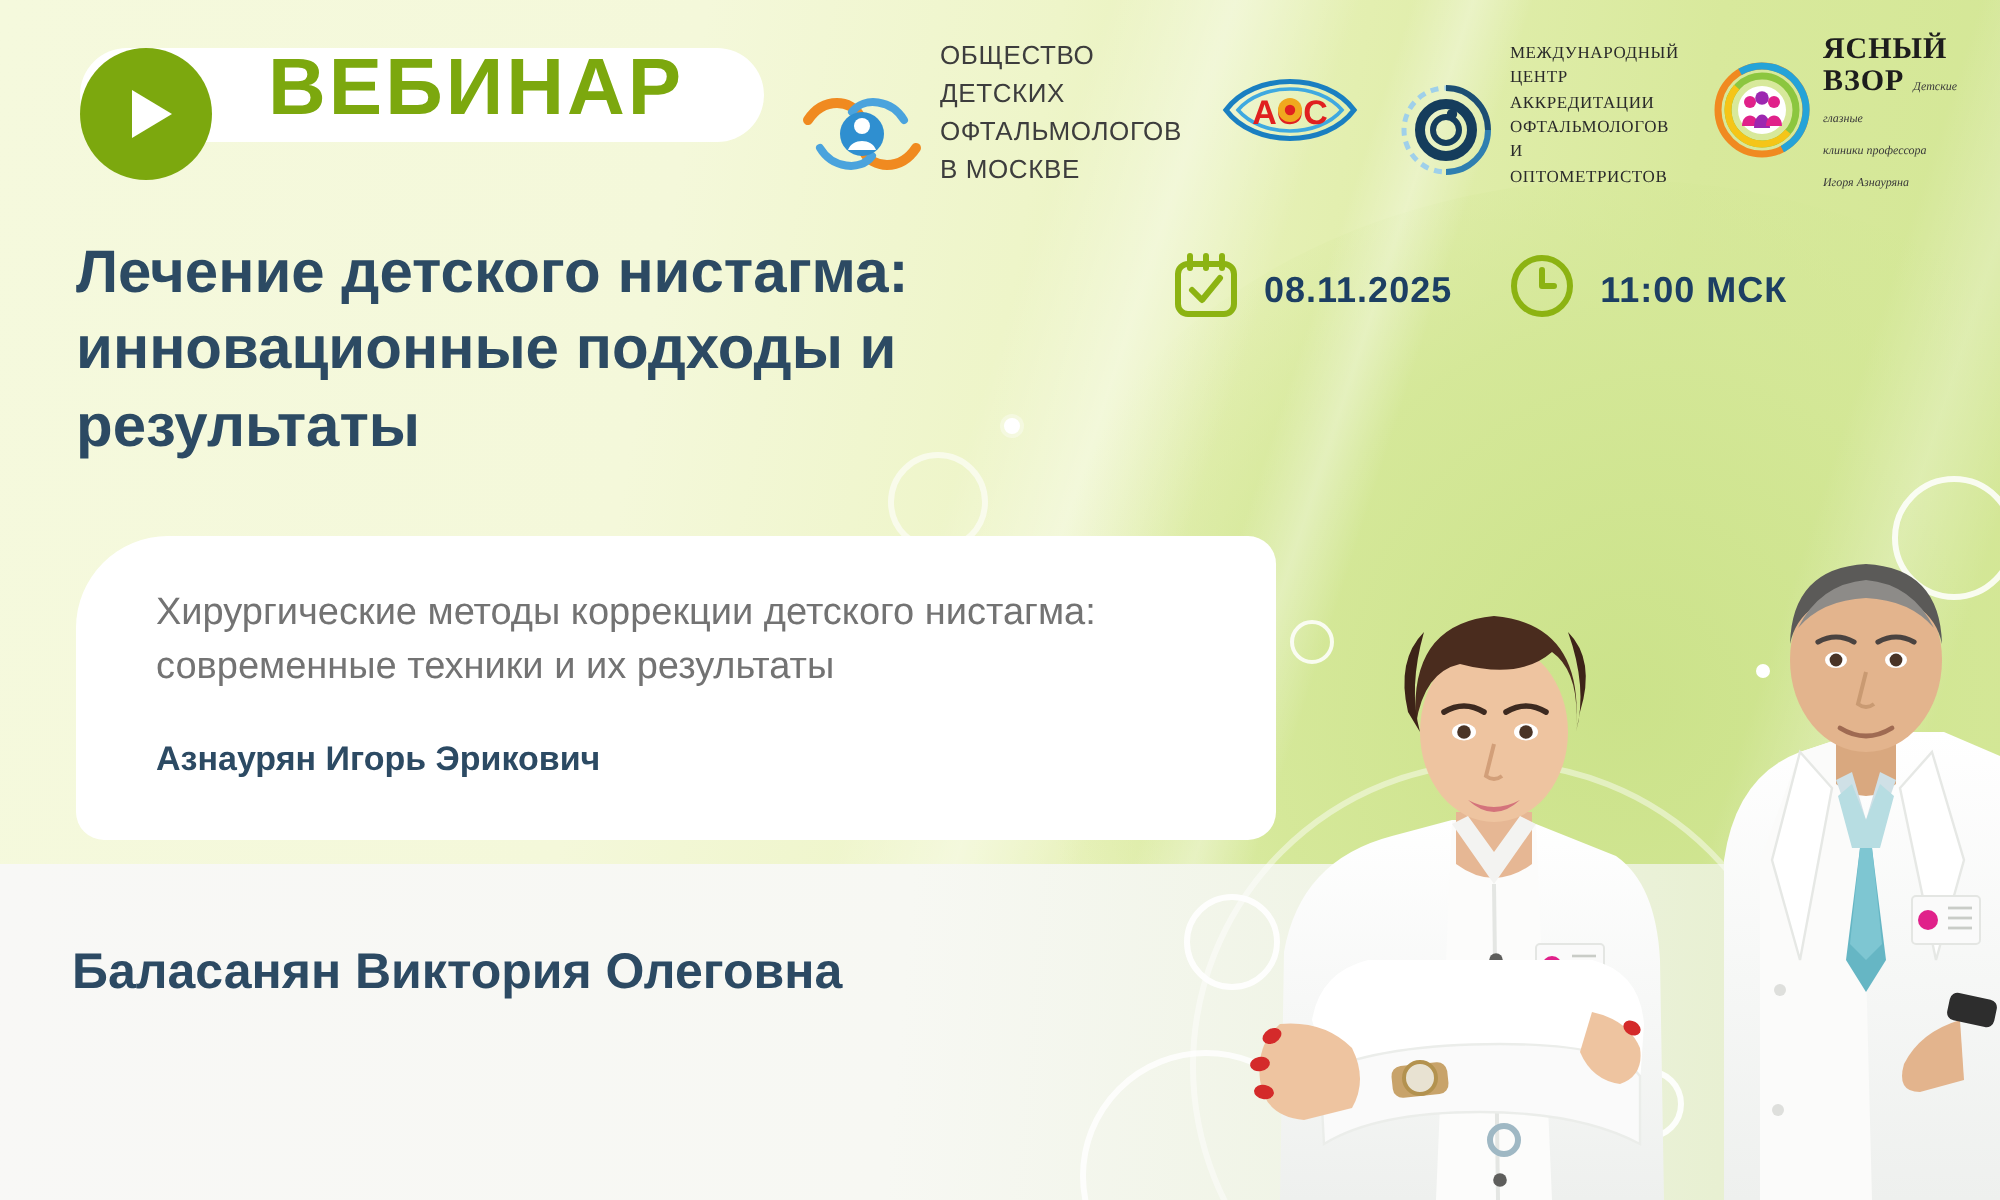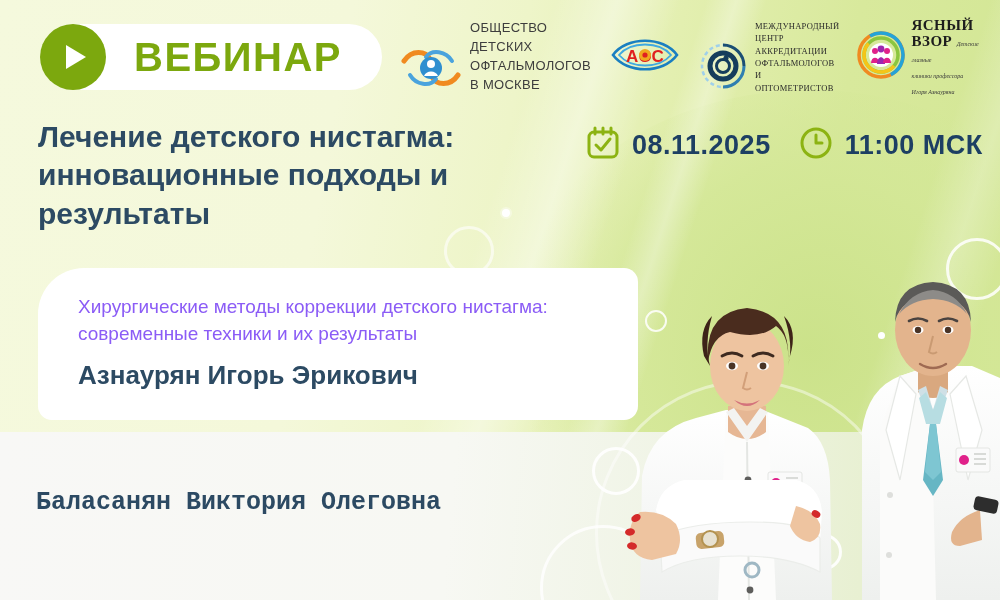--- a/index.html
+++ b/index.html
@@ -83,23 +83,22 @@
   .dot-a { left: 502px; top: 209px; width: 8px; height: 8px; box-shadow: 0 0 0 2px rgba(255,255,255,.35); }
   .dot-b { left: 878px; top: 332px; width: 7px; height: 7px; }
   .dot-c { left: 585px; top: 288px; width: 6px; height: 6px; }
   .ring-g { left: 595px; top: 380px; width: 300px; height: 300px; border-width: 3px; border-color: rgba(255,255,255,.45); }
 
   
   .badge {
     position: absolute;
     left: 40px;
     top: 24px;
-    height: 66px;
+    height: 47px;
     display: flex;
-    align-items: center;
     background: #ffffff;
     border-radius: 33px;
     padding-right: 40px;
     z-index: 6;
   }
   .badge-play {
     width: 66px;
     height: 66px;
     border-radius: 50%;
     background: #7ca80e;
@@ -184,21 +183,21 @@
     position: absolute;
     left: 586px;
     top: 126px;
     display: flex;
     align-items: center;
     gap: 28px;
     z-index: 5;
   }
   .meta-item { display: flex; align-items: center; gap: 12px; }
   .meta-text {
-    font-size: 27px;
+    font-size: 18px;
     font-weight: bold;
     color: #1d3f63;
     letter-spacing: .5px;
     white-space: nowrap;
   }
 
   
   .card {
     position: absolute;
     left: 38px;
@@ -209,39 +208,39 @@
     border-top-left-radius: 46px;
     border-top-right-radius: 14px;
     border-bottom-right-radius: 14px;
     border-bottom-left-radius: 14px;
     z-index: 4;
   }
   .card-inner { padding: 26px 30px 0 40px; }
   .topic {
     font-size: 19px;
     line-height: 1.42;
-    color: #8b5cf6;
+    color: #737373;
   }
   .speaker {
-    margin-top: 12px;
-    font-size: 26px;
+    margin-top: 22px;
+    font-size: 17px;
     font-weight: bold;
     color: #2c4a63;
   }
 
   
   .block2 {
     position: absolute;
     left: 36px;
     top: 452px;
     width: 580px;
     z-index: 5;
   }
   .block2 .topic { font-size: 19px; }
-  .block2 .speaker { margin-top: 36px; font-size: 25px; font-family: Liberation Mono, monospace; }
+  .block2 .speaker { margin-top: 20px; font-size: 25px; }
 
   
   .photo {
     position: absolute;
     right: 0;
     bottom: 0;
     width: 400px;
     height: 420px;
     z-index: 3;
     overflow: hidden;

